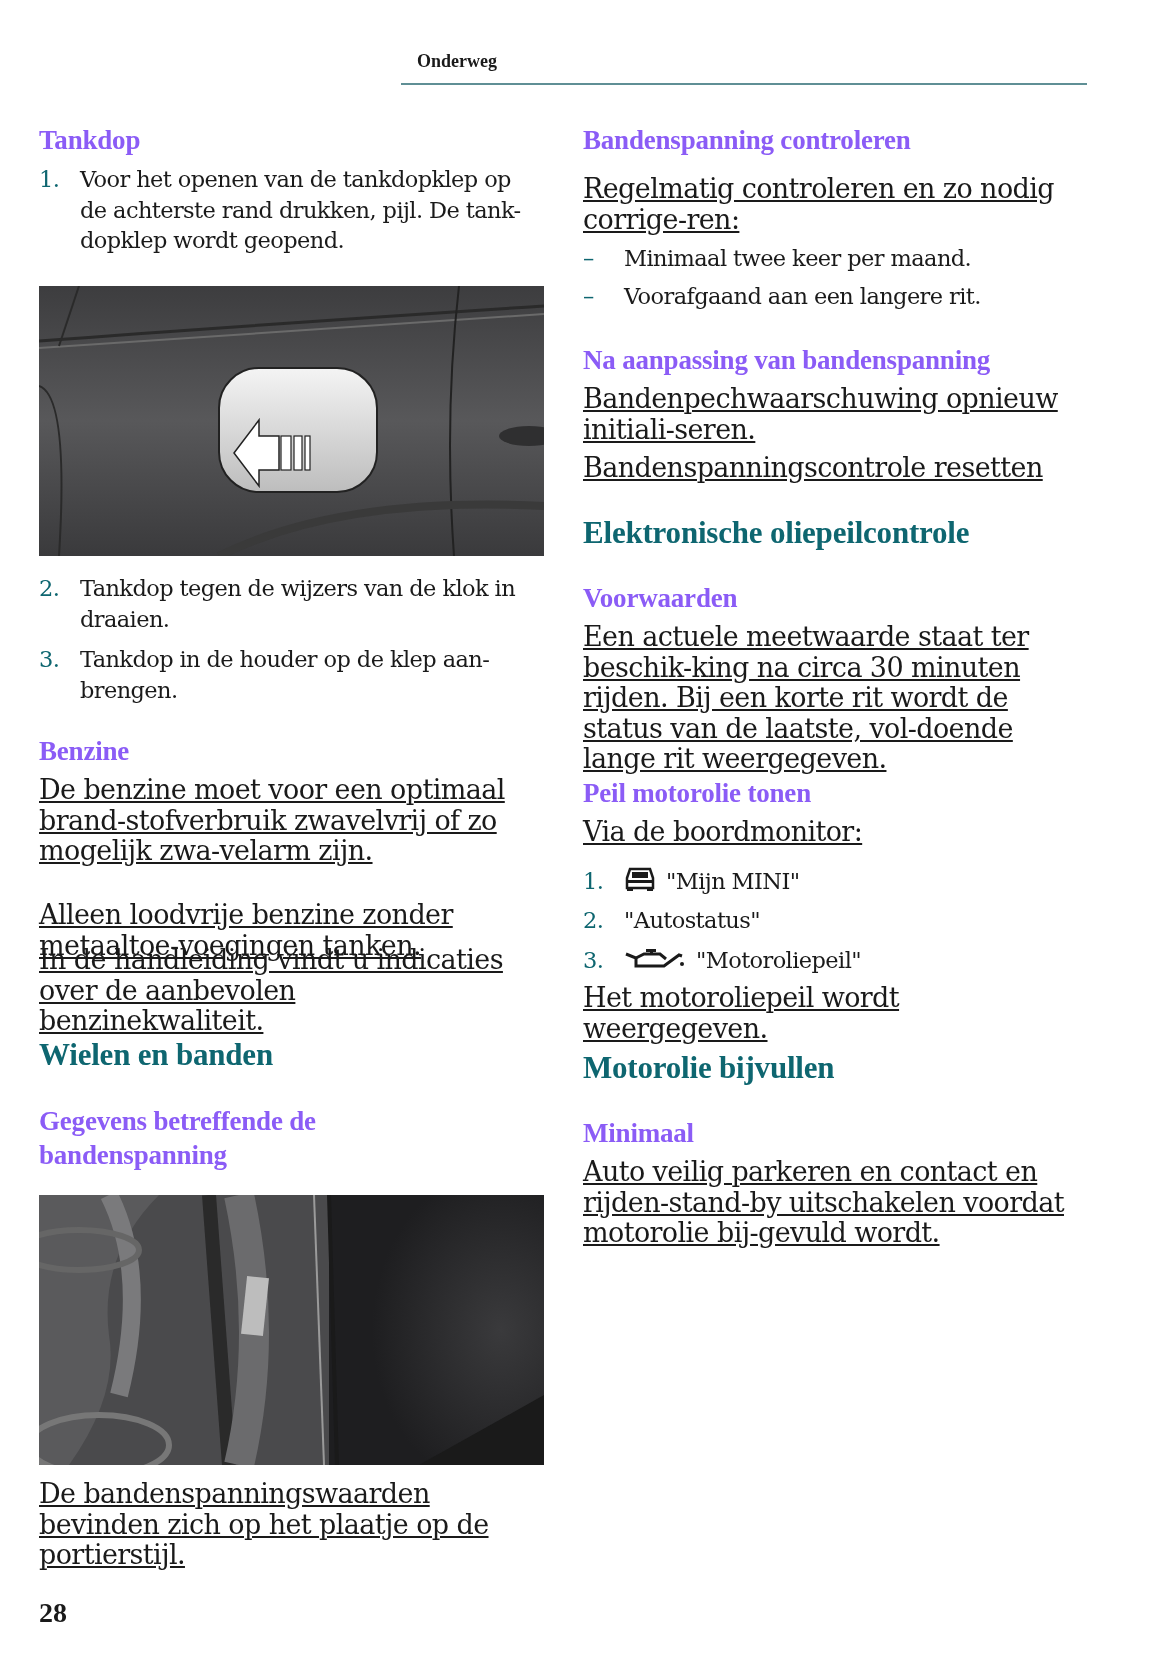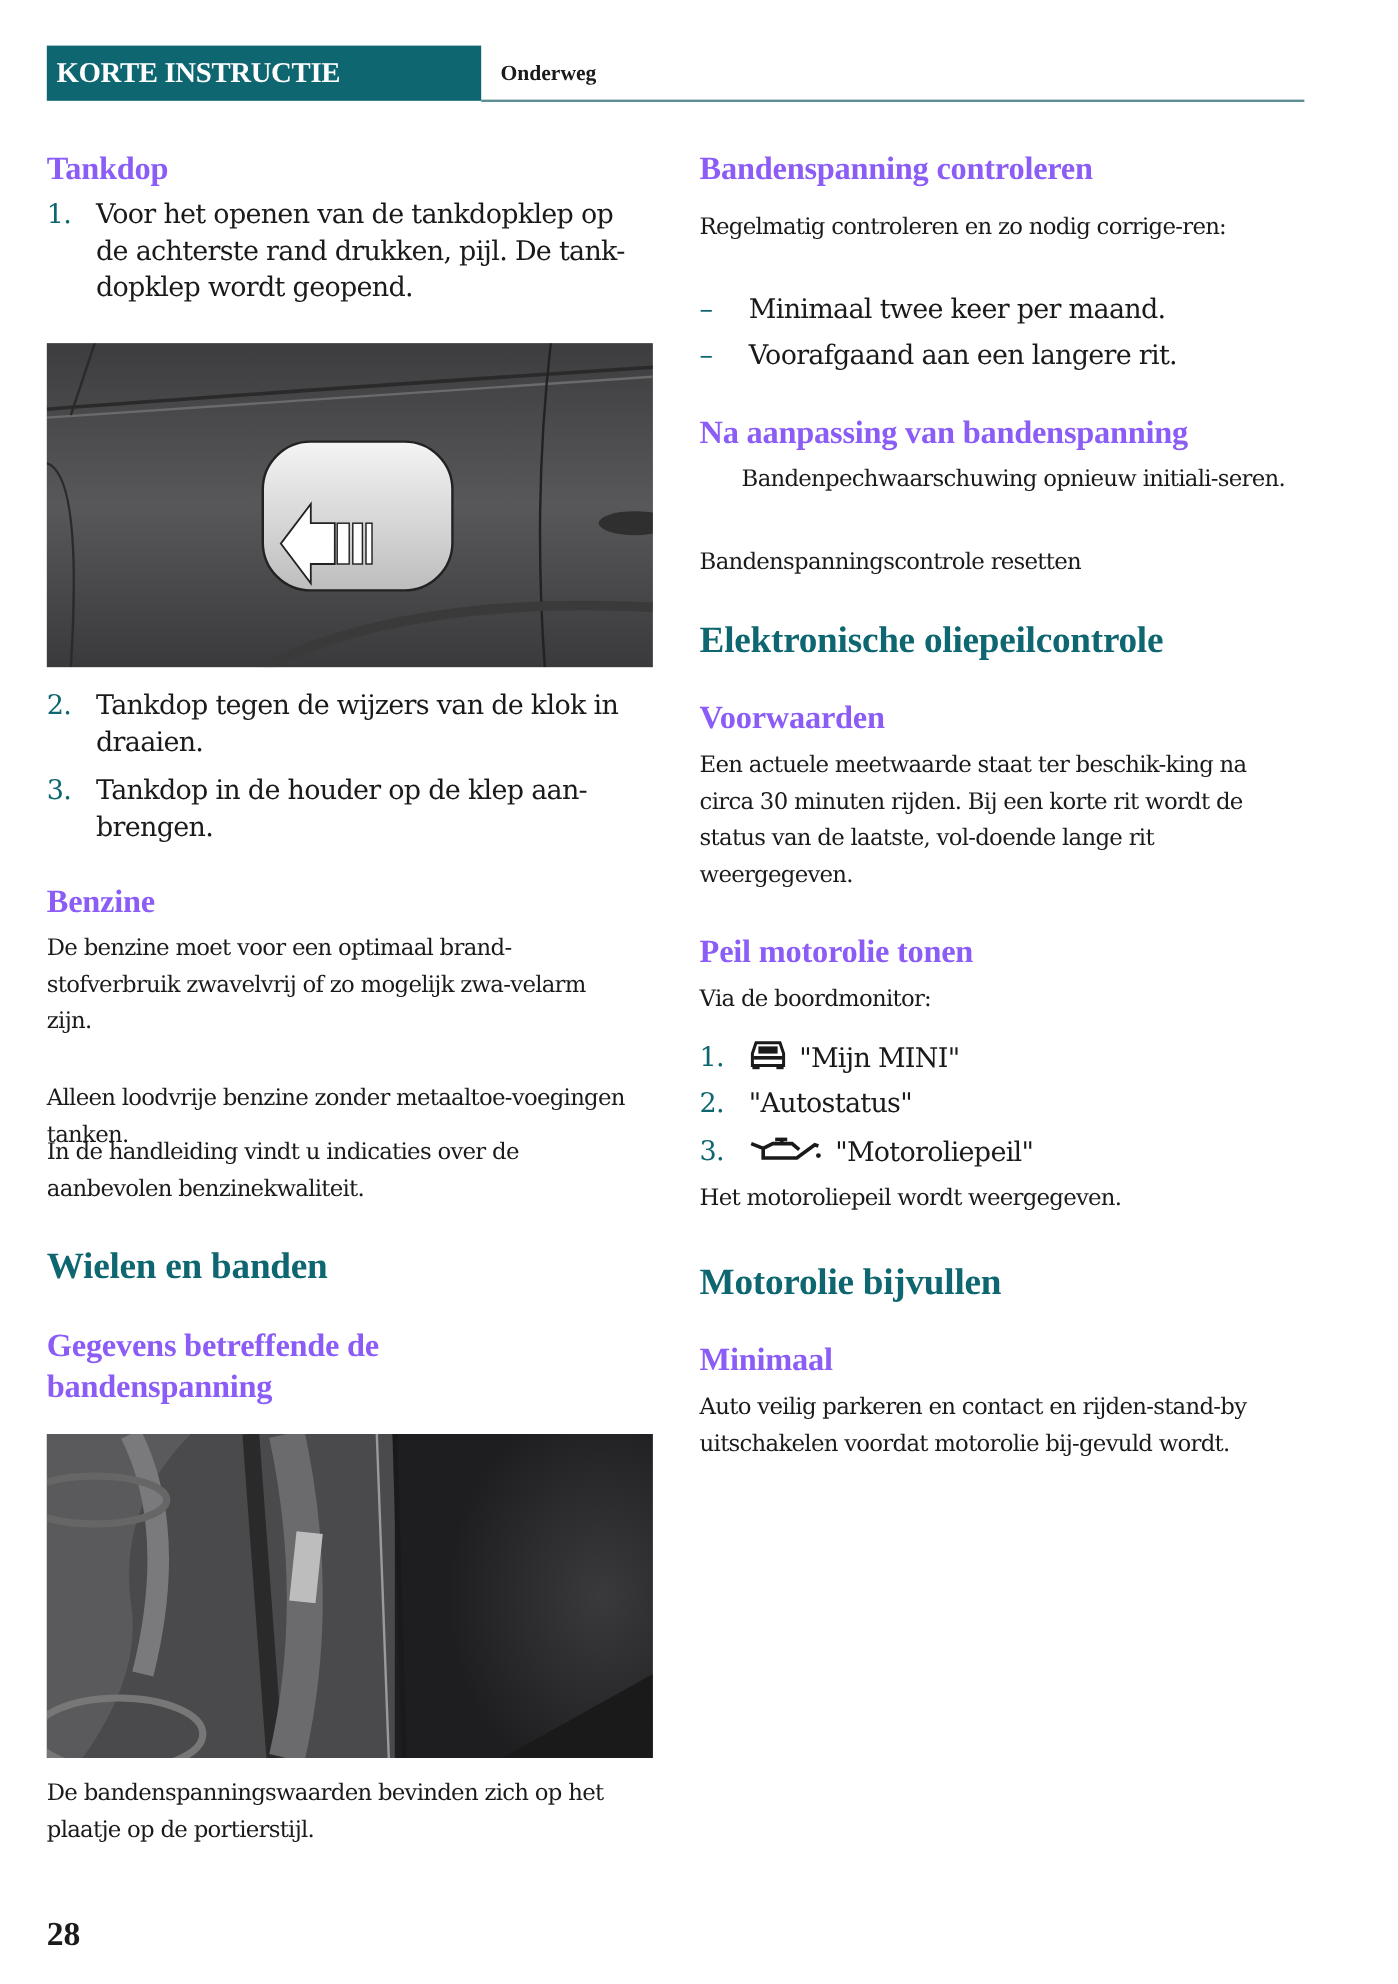--- a/index.html
+++ b/index.html
@@ -13,34 +13,33 @@
                  font-family:"Liberation Serif", serif; font-weight:bold; font-size:18px; color:#1a1a1a; }
   .header .rule { position:absolute; left:362px; top:45px; width:686px; height:2px; background:#5f8f95; }
 
   .col { position:absolute; top:0; width:486px; }
   .col.left { left:39px; }
   .col.right { left:583px; }
 
   .abs { position:absolute; }
   .h2 { font-family:"Liberation Serif", serif; font-weight:bold; color:#8b5cf6; font-size:27px; line-height:34px; letter-spacing:-0.2px; }
   .h1 { font-family:"Liberation Serif", serif; font-weight:bold; color:#0e6670; font-size:31px; line-height:36px; letter-spacing:-0.2px; }
-  .p { font-size:19px; line-height:30.5px; letter-spacing:-0.6px; }
+  .p { font-size:27px; line-height:30.5px; letter-spacing:-0.6px;text-decoration:underline; }
   .li { display:flex; font-size:22.5px; line-height:30.5px; letter-spacing:-0.6px; }
   .li .num { width:41px; flex:none; color:#0e6670; }
   .li .dash { width:41px; flex:none; color:#0e6670; }
   .li .txt { flex:1; }
   .img { background:#4a4a4c; overflow:hidden; }
   .pagenum { position:absolute; left:39px; top:1597px; font-family:"Liberation Serif", serif; font-weight:bold; font-size:28px; }
   .icon-inline { display:inline-block; vertical-align:middle; margin-right:10px; }
 </style>
 </head>
 <body>
 
 <div class="header">
-  <div class="tag">KORTE INSTRUCTIE</div>
   <div class="section">Onderweg</div>
   <div class="rule"></div>
 </div>
 
 <div class="col left">
   <div class="abs h2" style="top:123px;left:0;">Tankdop</div>
 
   <div class="abs li" style="top:164px;left:0;width:486px;">
     <span class="num">1.</span>
     <span class="txt">Voor het openen van de tankdopklep op de achterste rand drukken, pijl. De tank-dopklep wordt geopend.</span>
@@ -124,21 +123,21 @@
   <div class="abs li" style="top:243px;left:0;width:486px;">
     <span class="dash">–</span>
     <span class="txt">Minimaal twee keer per maand.</span>
   </div>
   <div class="abs li" style="top:281px;left:0;width:486px;">
     <span class="dash">–</span>
     <span class="txt">Voorafgaand aan een langere rit.</span>
   </div>
 
   <div class="abs h2" style="top:343px;left:0;">Na aanpassing van bandenspanning</div>
-  <div class="abs p" style="top:384px;left:0;width:500px;margin-left:35px;">Bandenpechwaarschuwing opnieuw initiali-seren.</div>
+  <div class="abs p" style="top:384px;left:0;width:500px;">Bandenpechwaarschuwing opnieuw initiali-seren.</div>
   <div class="abs p" style="top:453px;left:0;width:500px;">Bandenspanningscontrole resetten</div>
 
   <div class="abs h1" style="top:515px;left:0;">Elektronische oliepeilcontrole</div>
   <div class="abs h2" style="top:581px;left:0;">Voorwaarden</div>
   <div class="abs p" style="top:622px;left:0;width:500px;">Een actuele meetwaarde staat ter beschik-king na circa 30 minuten rijden. Bij een korte rit wordt de status van de laatste, vol-doende lange rit weergegeven.</div>
 
   <div class="abs h2" style="top:776px;left:0;">Peil motorolie tonen</div>
   <div class="abs p" style="top:817px;left:0;width:500px;">Via de boordmonitor:</div>
 
   <div class="abs li" style="top:866px;left:0;width:486px;">

